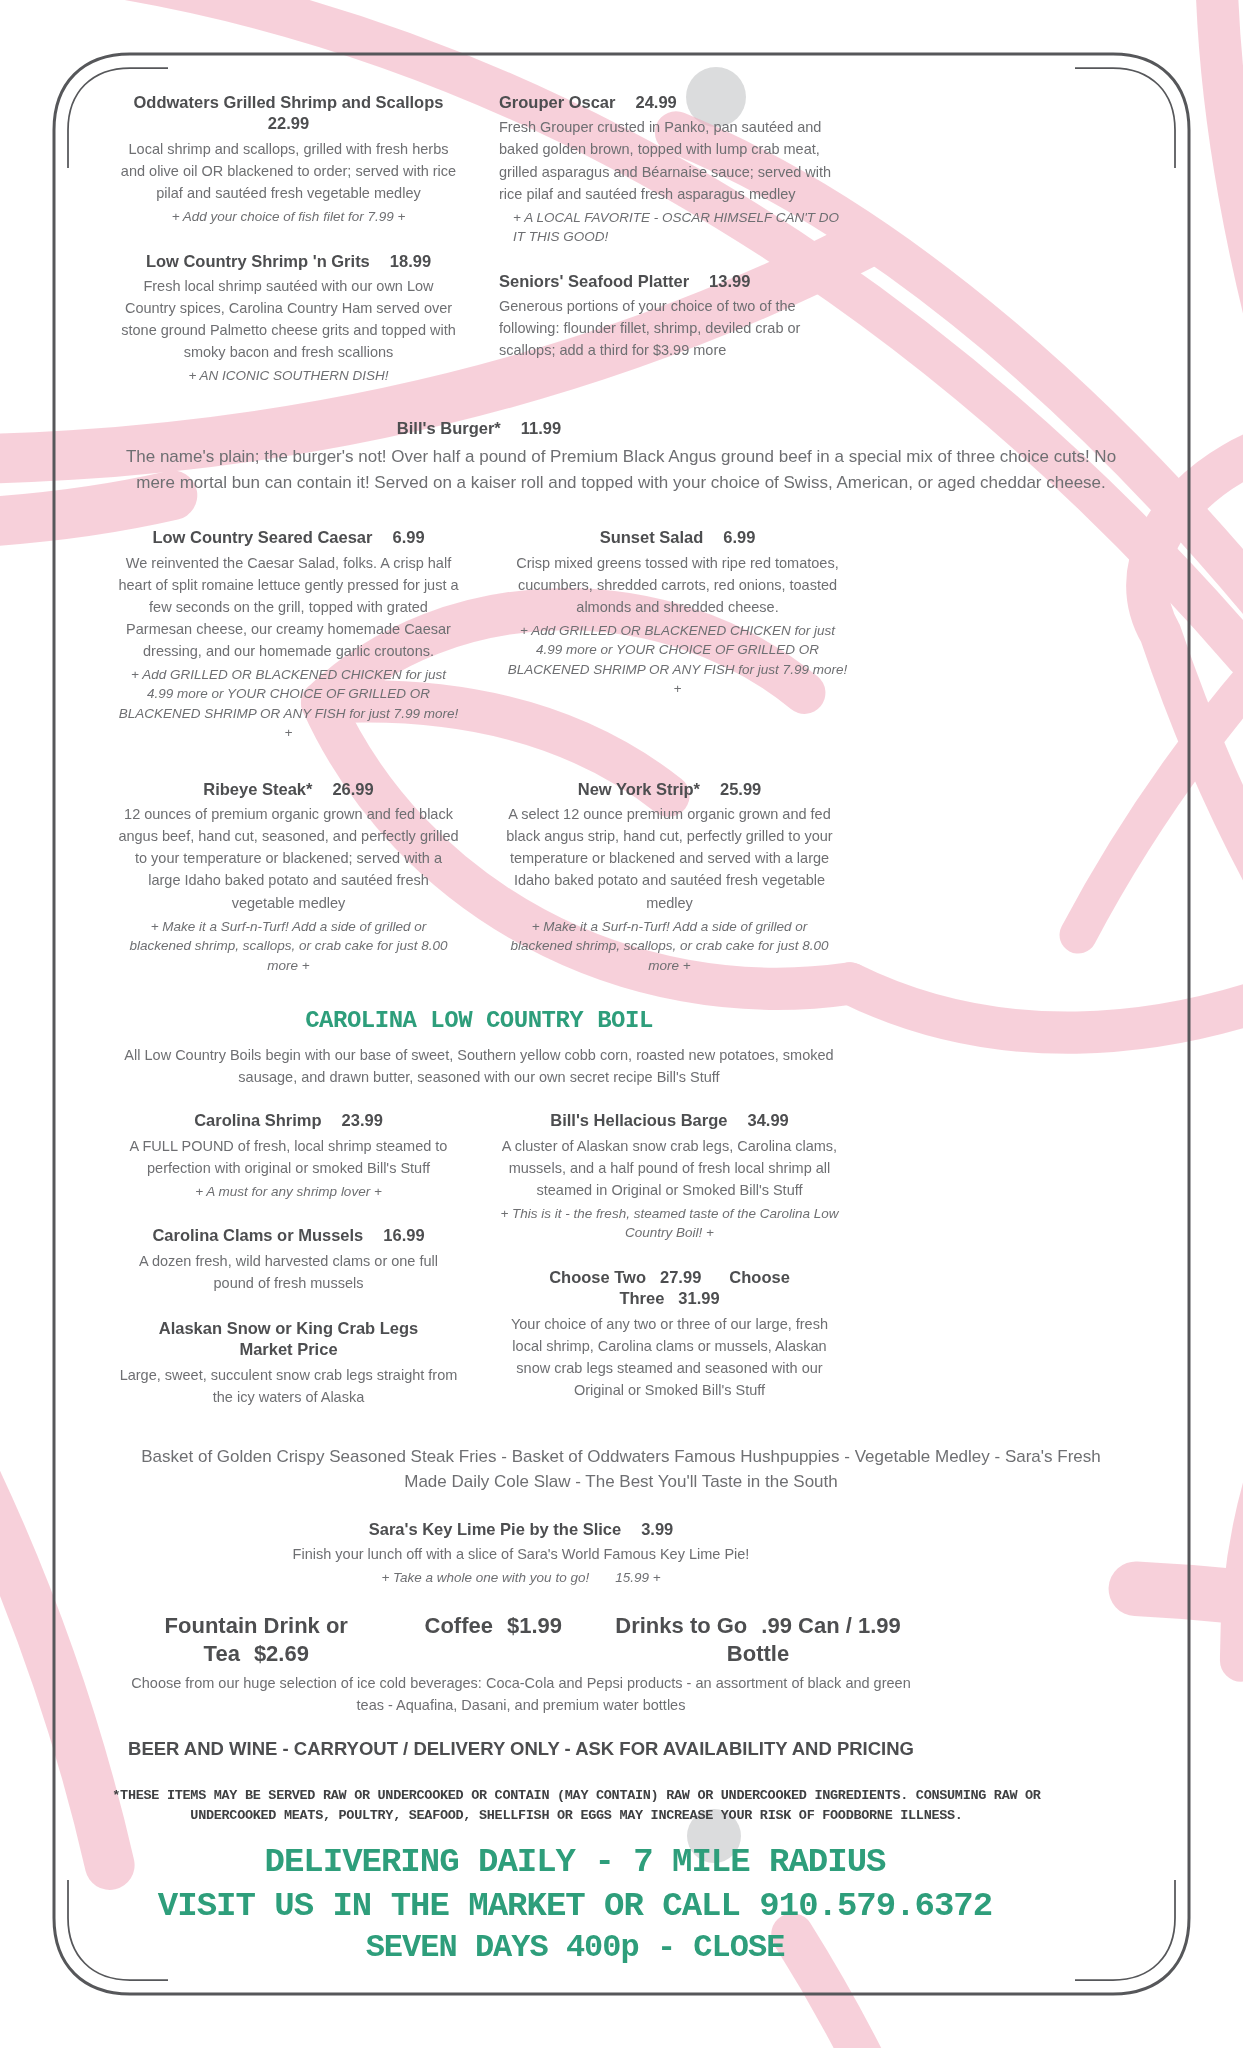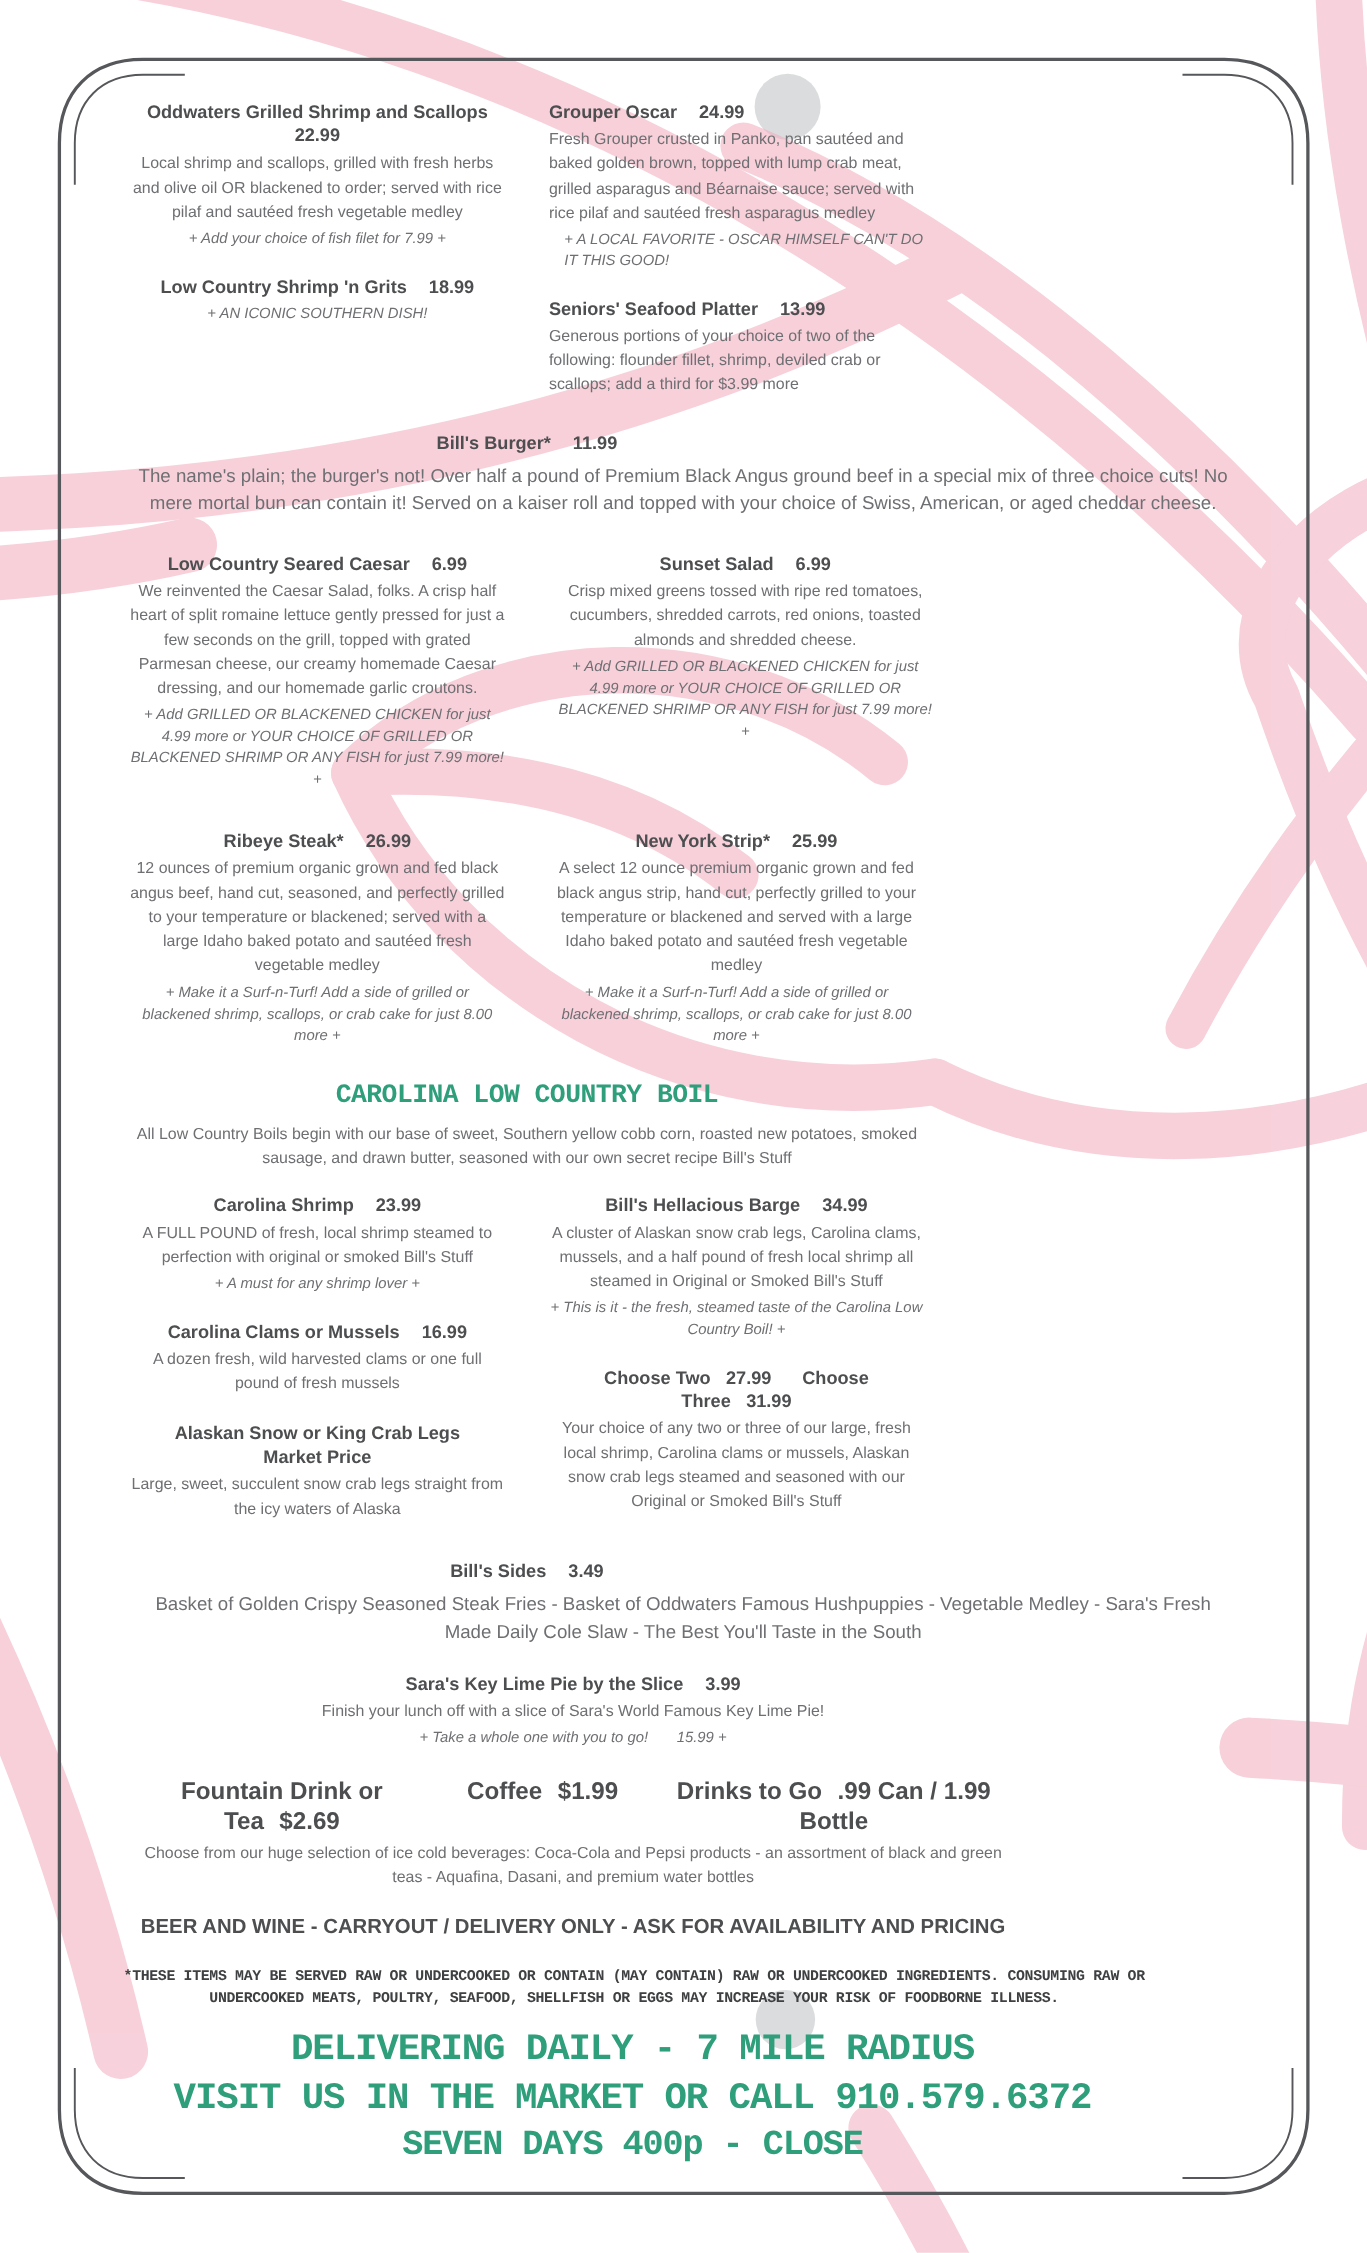--- a/index.html
+++ b/index.html
@@ -138,20 +138,21 @@
       <article class="item">
         <h3 class="iname">Oddwaters Grilled Shrimp and Scallops</h3>
         <div class="iprice-line">22.99</div>
         <p class="desc">Local shrimp and scallops, grilled with fresh herbs and olive oil OR blackened to order; served with rice pilaf and sautéed fresh vegetable medley</p>
         <p class="note">+ Add your choice of fish filet for 7.99 +</p>
       </article>
       <article class="item">
         <h3 class="iname">
           <span>Low Country Shrimp 'n Grits</span><span class="pr">18.99</span>
         </h3>
+        <p class="desc">Fresh local shrimp sautéed with our own Low Country spices, Carolina Country Ham served over stone ground Palmetto cheese grits and topped with smoky bacon and fresh scallions</p>
         <p class="note">+ AN ICONIC SOUTHERN DISH!</p>
       </article>
     </div>
     <div class="col left-align">
       <article class="item">
         <h3 class="iname">
           <span>Grouper Oscar</span><span class="pr">24.99</span>
         </h3>
         <p class="desc">Fresh Grouper crusted in Panko, pan sautéed and baked golden brown, topped with lump crab meat, grilled asparagus and Béarnaise sauce; served with rice pilaf and sautéed fresh asparagus medley</p>
         <p class="note">+ A LOCAL FAVORITE - OSCAR HIMSELF CAN'T DO IT THIS GOOD!</p>
@@ -254,25 +255,20 @@
           <h3 class="iname">
             <span>Choose Two</span><span class="dp">27.99</span><span class="gap2">Choose Three</span><span class="dp">31.99</span>
           </h3>
           <p class="desc">Your choice of any two or three of our large, fresh local shrimp, Carolina clams or mussels, Alaskan snow crab legs steamed and seasoned with our Original or Smoked Bill's Stuff</p>
         </article>
       </div>
     </div>
   </section>
 
   <section class="sec-sides">
-    <div class="w-cols heading-row">
-      <h3 class="iname">
-        <span>Bill's Sides</span><span class="pr">3.49</span>
-      </h3>
-    </div>
     <p class="w-full wide-desc">Basket of Golden Crispy Seasoned Steak Fries - Basket of Oddwaters Famous Hushpuppies - Vegetable Medley - Sara's Fresh Made Daily Cole Slaw - The Best You'll Taste in the South</p>
   </section>
 
   <section class="w-mid centered sec-keylime">
     <h3 class="iname">
       <span>Sara's Key Lime Pie by the Slice</span><span class="pr">3.99</span>
     </h3>
     <p class="desc">Finish your lunch off with a slice of Sara's World Famous Key Lime Pie!</p>
     <p class="note">
       <span>+ Take a whole one with you to go!</span><span class="np">15.99 +</span>

